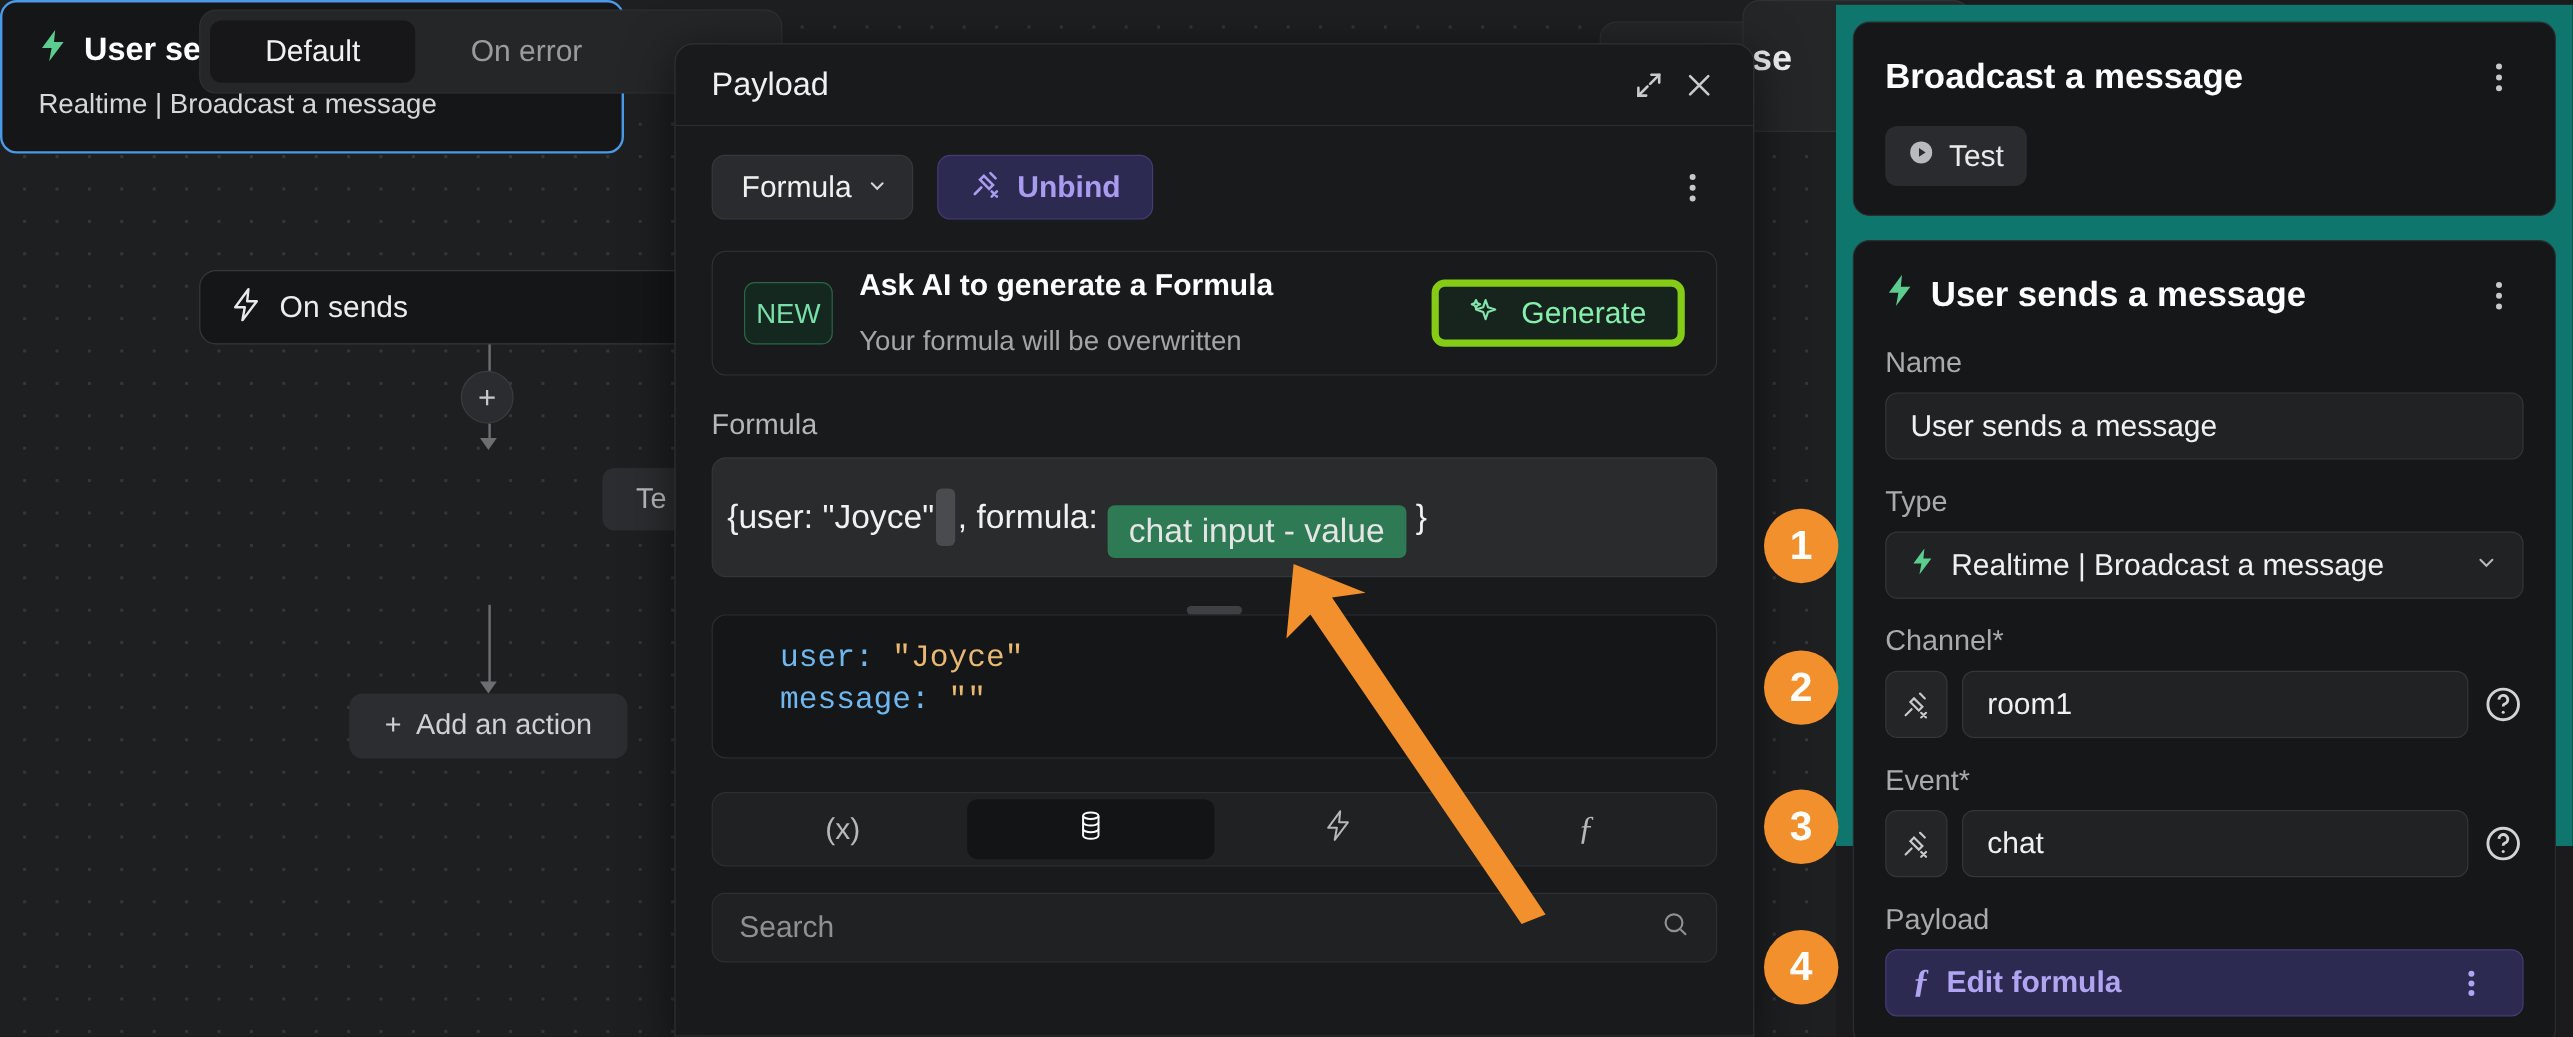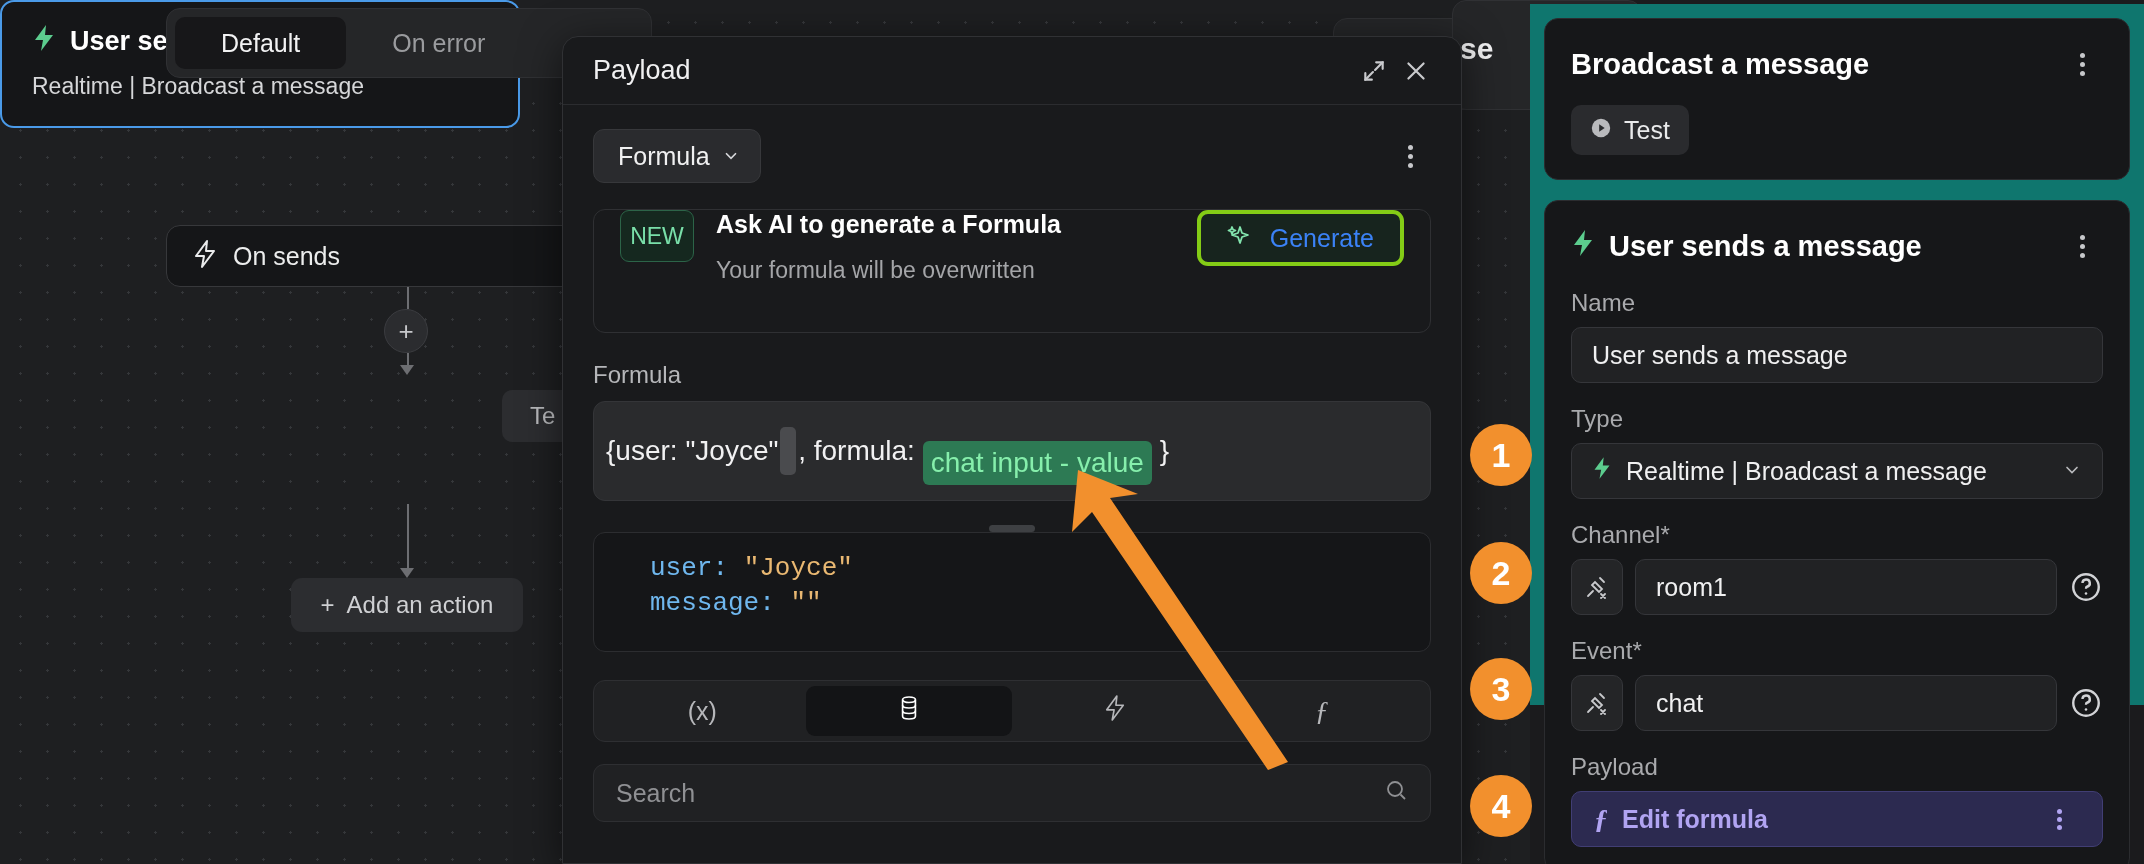--- a/index.html
+++ b/index.html
@@ -95,44 +95,44 @@
   }
   .btn-unbind {
     height: 54px; padding: 0 26px; background: #2c2a50; border: 1px solid #413e74;
     border-radius: 11px; display: flex; align-items: center; gap: 14px;
     font-size: 25px; color: #a99bf0; font-weight: bold;
   }
   .kebab { margin-left: auto; width: 42px; height: 42px; display: flex; align-items: center; justify-content: center; }
   .kebab i { display:block; width: 5px; height: 5px; background: #c7c8cb; border-radius: 50%; box-shadow: 0 9px 0 #c7c8cb, 0 -9px 0 #c7c8cb; }
 
   .ai-box {
-    margin-top: 26px; height: 124px; border: 1px solid #2f3033; border-radius: 12px;
-    display: flex; padding: 0 26px; gap: 22px;
+    margin-top: 26px; height: 104px; border: 1px solid #2f3033; border-radius: 12px;
+    display: flex; align-items: center; padding: 0 26px; gap: 22px;
   }
   .new-badge {
     width: 74px; height: 52px; border: 1px solid #2c6448; background: #15281f;
     border-radius: 9px; display: flex; align-items: center; justify-content: center;
     color: #79dfa9; font-size: 23px;
   }
   .ai-txt .l1 { font-size: 25px; color: #fff; font-weight: bold; }
   .ai-txt .l2 { font-size: 23px; color: #a4a5a8; margin-top: 18px; }
   .btn-generate {
-    margin-left: auto; height: 56px; padding: 0 26px; border: 4px solid #84cc16;
+    margin-left: auto; height: 56px; padding: 0 26px; border: 6px solid #84cc16;
     background: #17241e; border-radius: 11px; display: flex; align-items: center; gap: 19px;
-    color: #3b82f6; font-size: 25px;
+    color: #86efac; font-size: 25px;
   }
 
   .sec-label { font-size: 24px; color: #b5b6b9; margin-top: 28px; margin-bottom: 12px; }
   .formula-box {
     height: 100px; background: #2a2b2d; border: 1px solid #343538; border-radius: 12px;
     display: flex; align-items: center; padding: 0 12px;
     font-size: 28px; color: #f1f1f2; white-space: nowrap;
   }
   .caret-chip { background: #4a4b4e; border-radius: 5px; padding: 8px 4px; margin: 0 2px; }
-  .tok-green { background: #2d7a54; border-radius: 6px; padding: 6px 8px; color: #86efac; margin-top: 24px; }
+  .tok-green { background: #2d7a54; border-radius: 6px; padding: 6px 18px; color: #e5e5e5; margin-top: 24px; }
 
   .grabber { width: 46px; height: 7px; background: #3e4043; border-radius: 4px; margin: 24px auto 0 auto; }
 
   .value-box {
     height: 120px; background: #151618; border: 1px solid #2c2d30; border-radius: 12px;
     padding: 18px 0 0 56px; font-family: "Liberation Mono", monospace; font-size: 26px; line-height: 1.35;
   }
   .k { color: #6fb7ee; } .s { color: #e9b872; }
 
   .seg {
@@ -265,20 +265,31 @@
     <div class="dlg-body">
       <div class="row1">
         <div class="btn-formula">
           <span>Formula</span>
           <span>
             <svg width="18" height="18" viewBox="0 0 24 24" fill="none" stroke="#d4d5d8" stroke-width="2.3" stroke-linecap="round">
                 <path d="M6 9 L12 15 L18 9"></path>
               </svg>
           </span>
         </div>
+        <div class="btn-unbind">
+          <span>
+            <svg width="26" height="26" viewBox="0 0 24 24" fill="none" stroke="#a99bf0" stroke-width="2" stroke-linecap="round">
+              <path d="M4 20 L9 15"></path>
+                <path d="M8 9 L15 16 L18 13 L11 6 Z"></path>
+                <path d="M16 4 L20 8"></path>
+                <path d="M17 18 L21 22 M21 18 L17 22"></path>
+            </svg>
+          </span>
+          <span>Unbind</span>
+        </div>
         <div class="kebab">
             <i></i>
           </div>
       </div>
 
       <div class="ai-box">
         <div class="new-badge">NEW</div>
         <div class="ai-txt">
           <div class="l1">Ask AI to generate a Formula</div>
           <div class="l2">Your formula will be overwritten</div>

